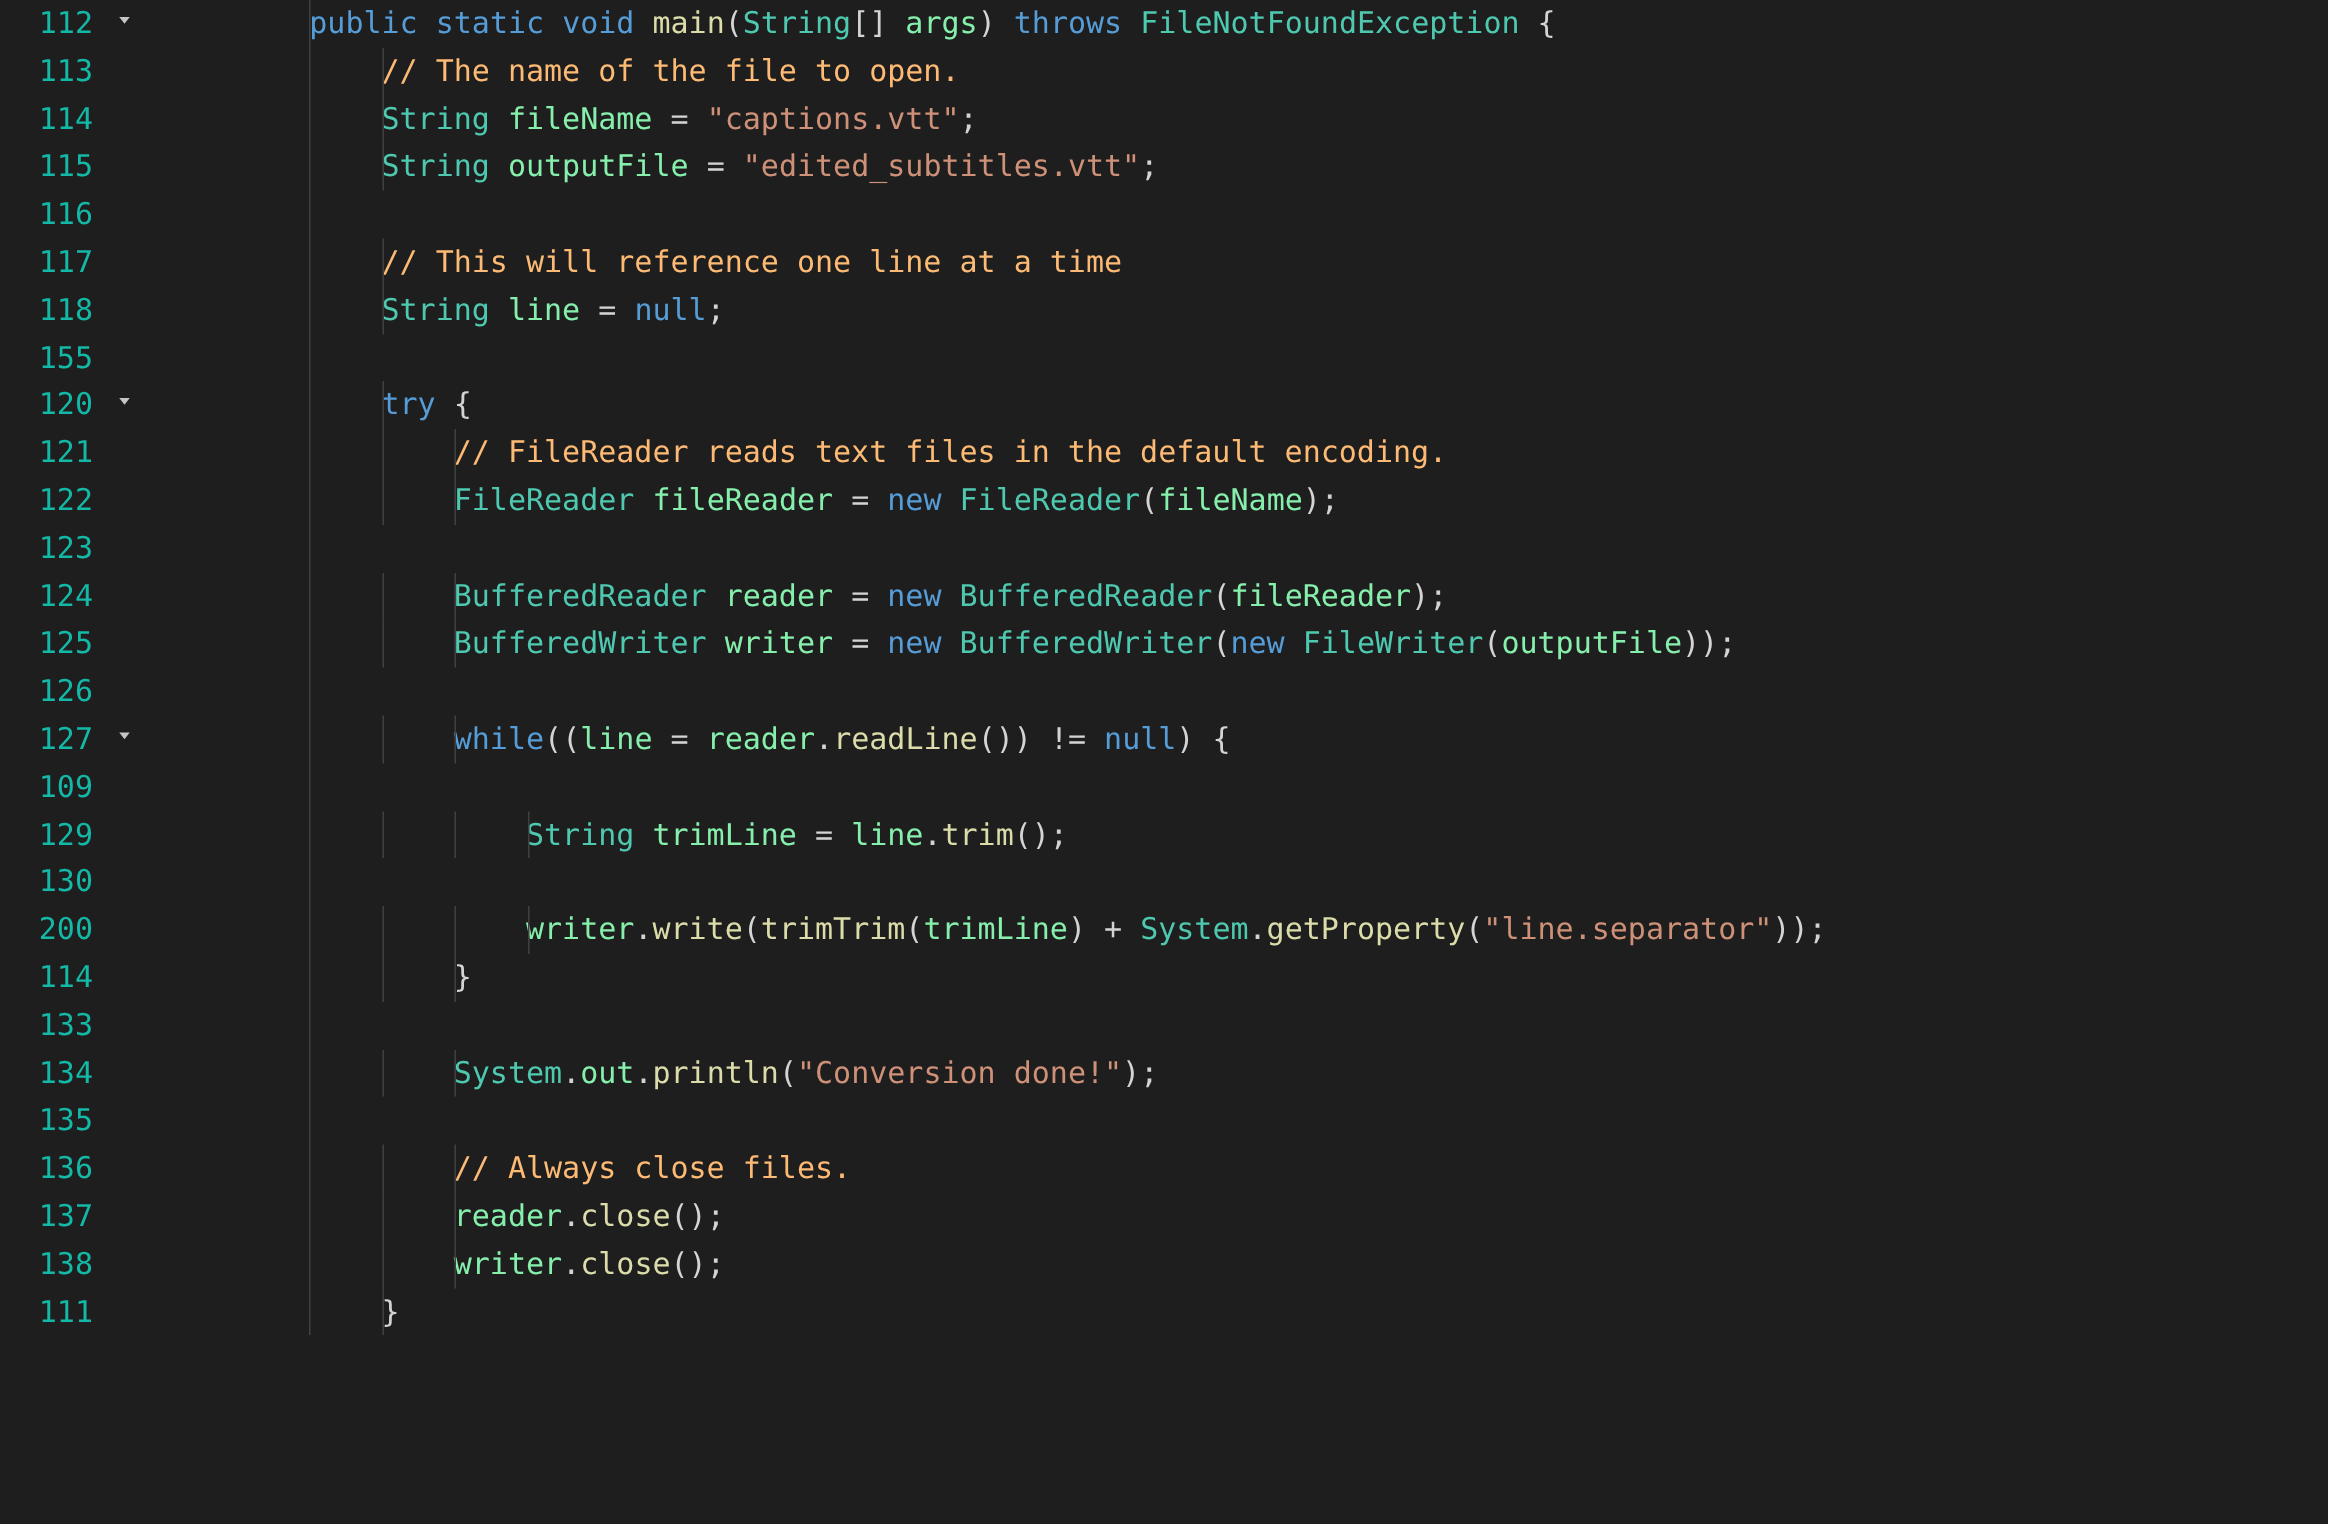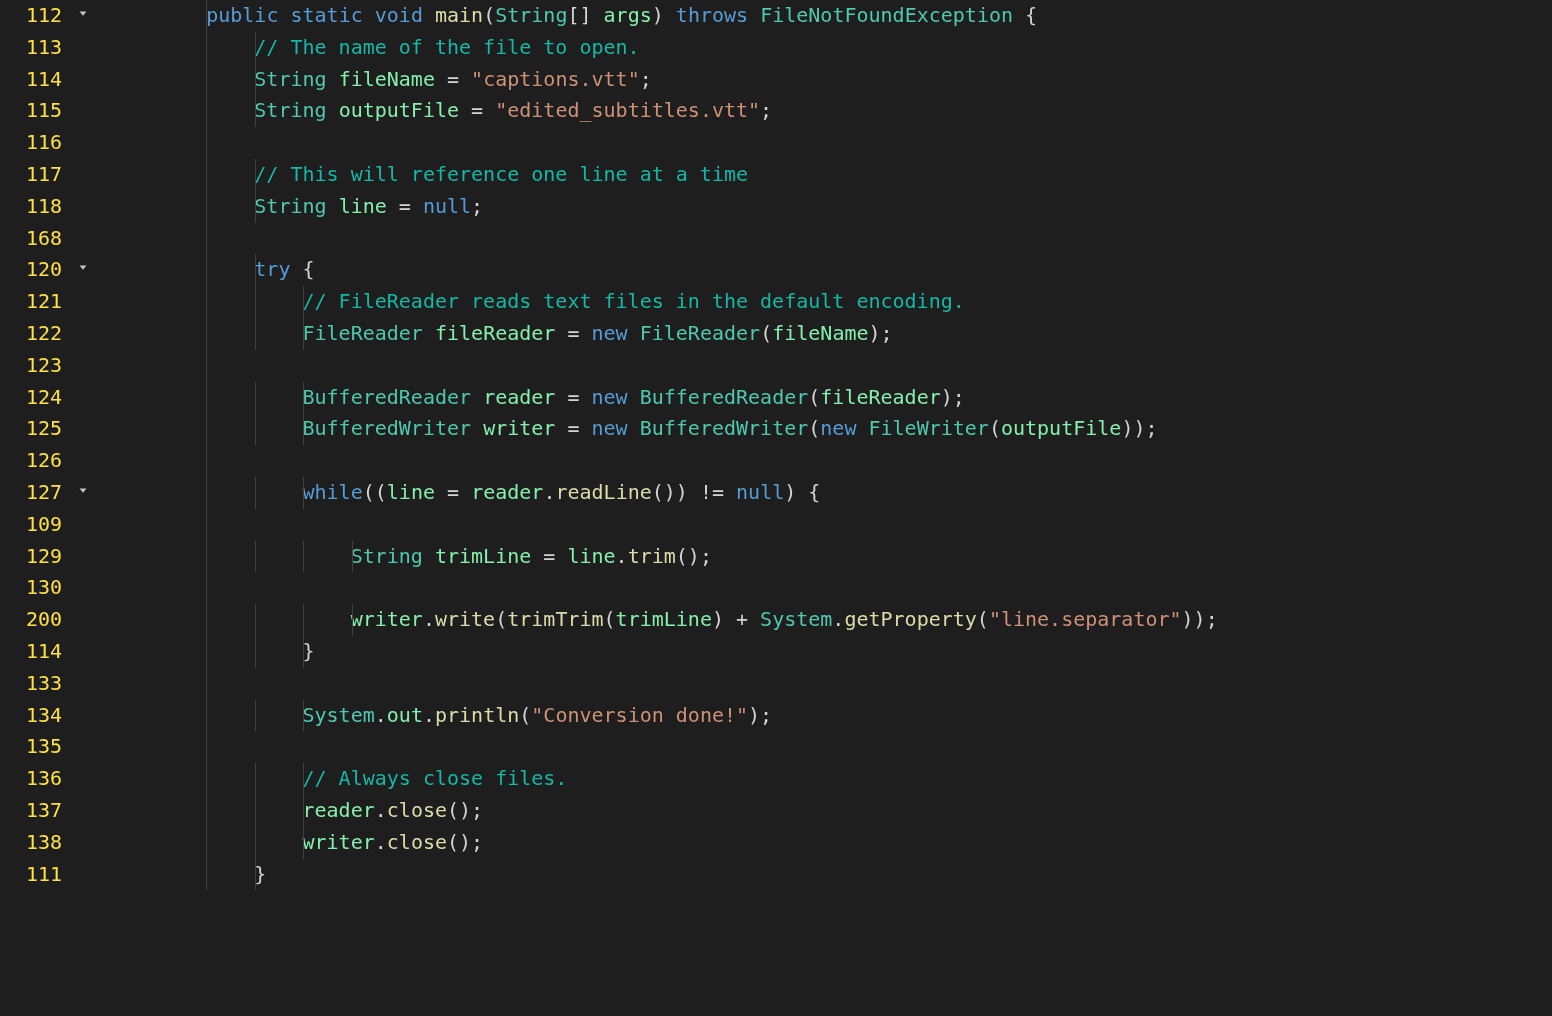--- a/index.html
+++ b/index.html
@@ -24,21 +24,21 @@
     user-select: none;
   }
   .gutter-row {
     display: flex;
     align-items: center;
     height: 31.8px;
   }
   .line-num {
     width: 68px;
     text-align: right;
-    color: #fde047;
+    color: #14b8a6;
     padding-right: 6px;
   }
   .fold {
     width: 30px;
     text-align: center;
     color: #c5c5c5;
     font-size: 16px;
   }
   .code {
     flex: 1;
@@ -55,21 +55,21 @@
     top: 0;
     bottom: 0;
     width: 1px;
     background: #404040;
   }
   .tok-kw   { color: #569cd6; }
   .tok-type { color: #4ec9b0; }
   .tok-fn   { color: #dcdcaa; }
   .tok-id   { color: #86efac; }
   .tok-str  { color: #ce9178; }
-  .tok-cmt  { color: #14b8a6; }
+  .tok-cmt  { color: #fdba74; }
   .tok-pun  { color: #d4d4d4; }
 </style>
 </head>
 <body>
 
 <div class="editor">
   <div class="gutter" id="gutter">
       <div class="gutter-row">
         <div class="line-num">112</div>
         <div class="fold"><svg width="14" height="14" viewBox="0 0 16 16">
@@ -94,21 +94,21 @@
       </div>
       <div class="gutter-row">
         <div class="line-num">117</div>
         <div class="fold"></div>
       </div>
       <div class="gutter-row">
         <div class="line-num">118</div>
         <div class="fold"></div>
       </div>
       <div class="gutter-row">
-        <div class="line-num">168</div>
+        <div class="line-num">155</div>
         <div class="fold"></div>
       </div>
       <div class="gutter-row">
         <div class="line-num">120</div>
         <div class="fold"><svg width="14" height="14" viewBox="0 0 16 16">
             <path fill="#c5c5c5" d="M4 5l4 5 4-5z"></path>
           </svg></div>
       </div>
       <div class="gutter-row">
         <div class="line-num">121</div>

